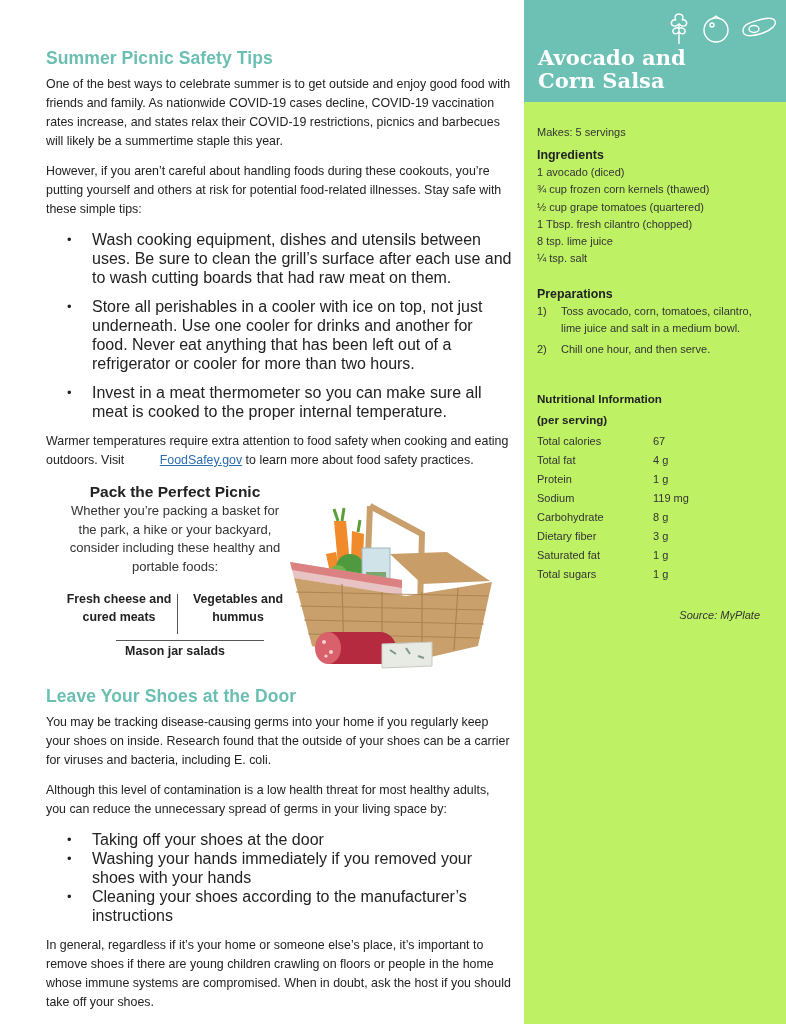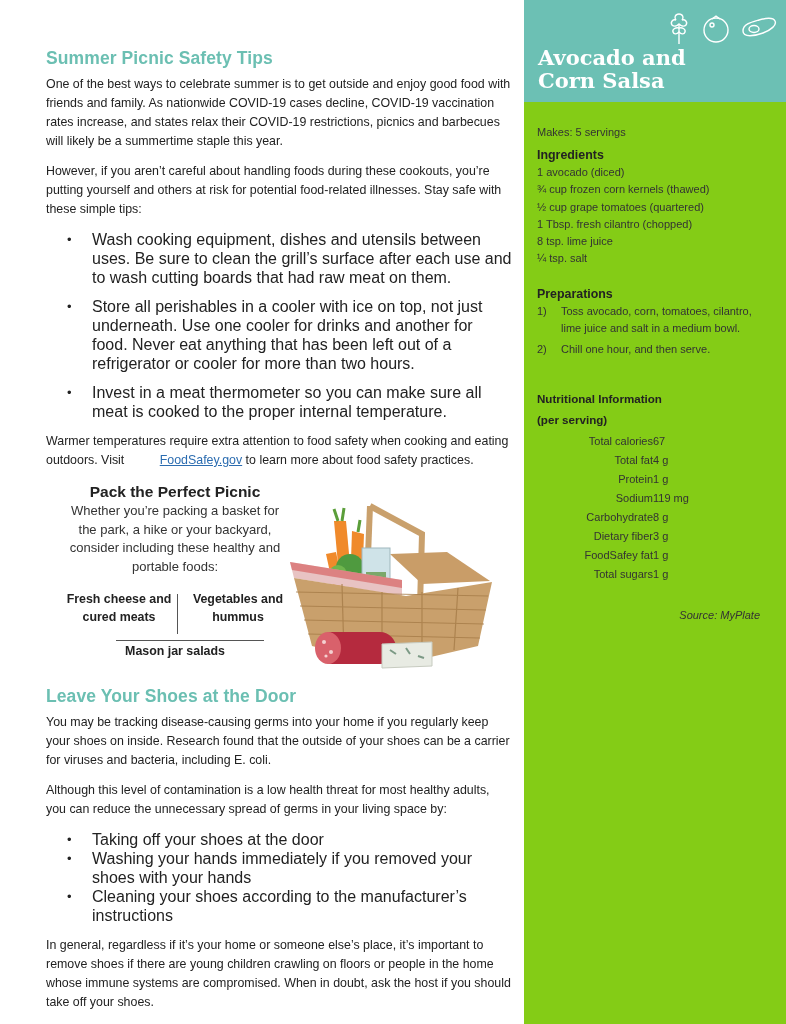--- a/index.html
+++ b/index.html
@@ -19,37 +19,37 @@
   .picnic .ptitle { font-size:15.5px; font-weight:bold; color:#222; margin:0; line-height:20px;text-align:center; }
   .picnic .pdesc { font-size:13px; line-height:18.5px; color:#333; margin:0; }
   .foods { position:relative; margin-top:14px; height:70px; }
   .food1 { position:absolute; left:0; top:0; width:110px; font-weight:bold; font-size:12.4px; line-height:18px; text-align:center; }
   .food2 { position:absolute; left:118px; top:0; width:112px; font-weight:bold; font-size:12.4px; line-height:18px; text-align:center; }
   .vdiv { position:absolute; left:113px; top:4px; width:1px; height:40px; background:#555; }
   .hdiv { position:absolute; left:52px; top:50px; width:148px; height:1px; background:#555; }
   .food3 { position:absolute; left:0; top:54px; width:222px; font-weight:bold; font-size:12.4px; text-align:center; }
   .basket { position:absolute; left:236px; top:14px; width:220px; height:180px; }
 
-  .sidebar { position:absolute; left:524px; top:0; width:262px; height:1024px; background:#84cc16; }
+  .sidebar { position:absolute; left:524px; top:0; width:262px; height:1024px; background:#bef264; }
   .sb-head { position:relative; height:102px; background:#6cc0b4; }
   .sb-title { position:absolute; left:14px; top:46px; color:#fff; font-family:"DejaVu Serif", serif;
               font-weight:bold; font-size:21px; line-height:23px; margin:0; }
   .sb-icons { position:absolute; right:8px; top:10px; display:flex; gap:8px; align-items:center; }
   .sb-body { padding:24px 12px 0 13px; font-size:11px; color:#333; }
   .sb-body .makes { margin-bottom:10px; }
   .sb-h { font-size:12.4px; font-weight:bold; color:#222; margin:0 0 2px 0; }
   .ing li { list-style:none; line-height:17.3px; }
   .ing { margin:0 0 19px 0; padding:0; }
   ol.prep { margin:0 0 30px 0; padding:0; list-style:none; }
   ol.prep li { position:relative; padding-left:24px; line-height:17px; margin-bottom:4px; }
   ol.prep li .num { position:absolute; left:0; top:0; }
   .nut-h { font-size:11.6px; font-weight:bold; color:#222; line-height:21px; }
   table.nut { border-collapse:collapse; margin-top:2px; font-size:11px; }
   table.nut td { padding:0; height:19px; }
-  table.nut td.k { width:116px;text-align:right; }
+  table.nut td.k { width:116px; }
   .source { text-align:right; font-style:italic; margin-top:25px; padding-right:14px; font-size:11px; }
 </style>
 </head>
 <body>
 
 <div class="main">
   <h2 class="h2">Summer Picnic Safety Tips</h2>
   <p>One of the best ways to celebrate summer is to get outside and enjoy good food with friends and family. As nationwide COVID-19 cases decline, COVID-19 vaccination rates increase, and states relax their COVID-19 restrictions, picnics and barbecues will likely be a summertime staple this year.</p>
   <p>However, if you aren’t careful about handling foods during these cookouts, you’re putting yourself and others at risk for potential food-related illnesses. Stay safe with these simple tips:</p>
   <ul class="tips">
@@ -192,21 +192,21 @@
           </tr>
       <tr>
             <td class="k">Carbohydrate</td>
             <td>8 g</td>
           </tr>
       <tr>
             <td class="k">Dietary fiber</td>
             <td>3 g</td>
           </tr>
       <tr>
-            <td class="k">FoodSafey fat</td>
+            <td class="k">Saturated fat</td>
             <td>1 g</td>
           </tr>
       <tr>
             <td class="k">Total sugars</td>
             <td>1 g</td>
           </tr>
     </tbody>
       </table>
     <div class="source">Source: MyPlate</div>
   </div>

